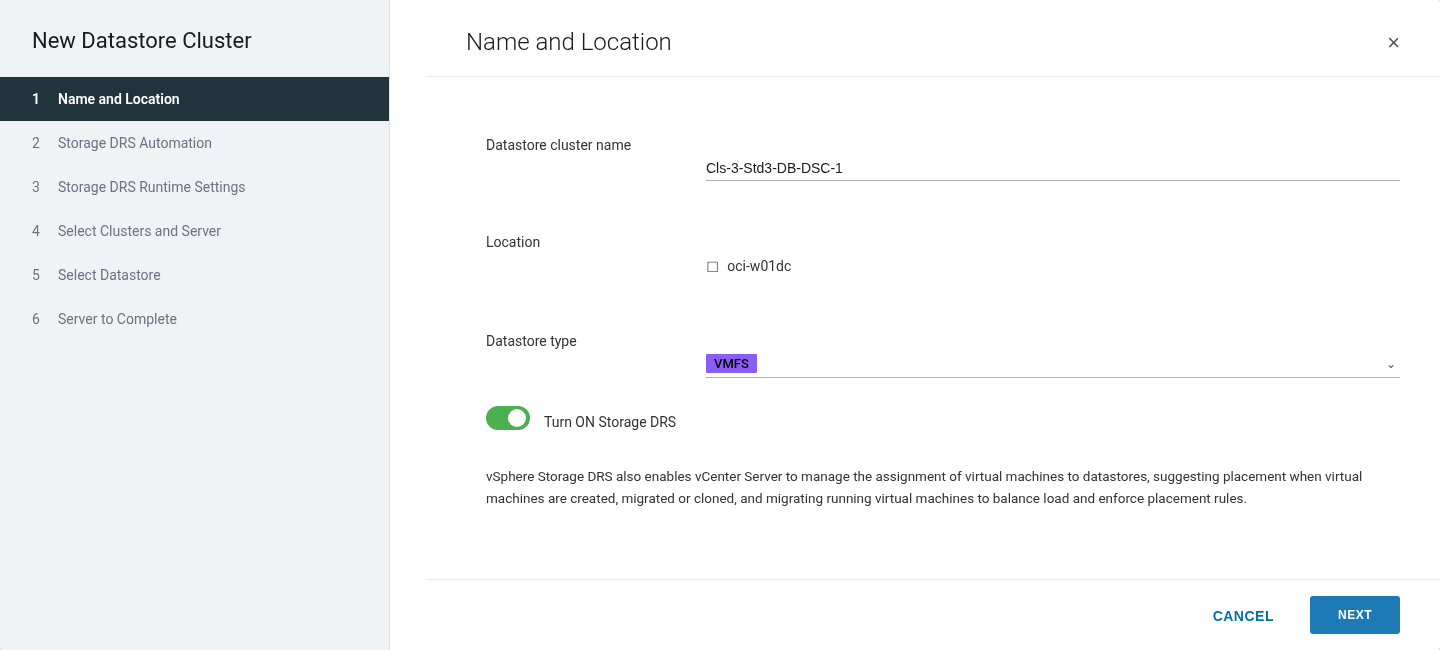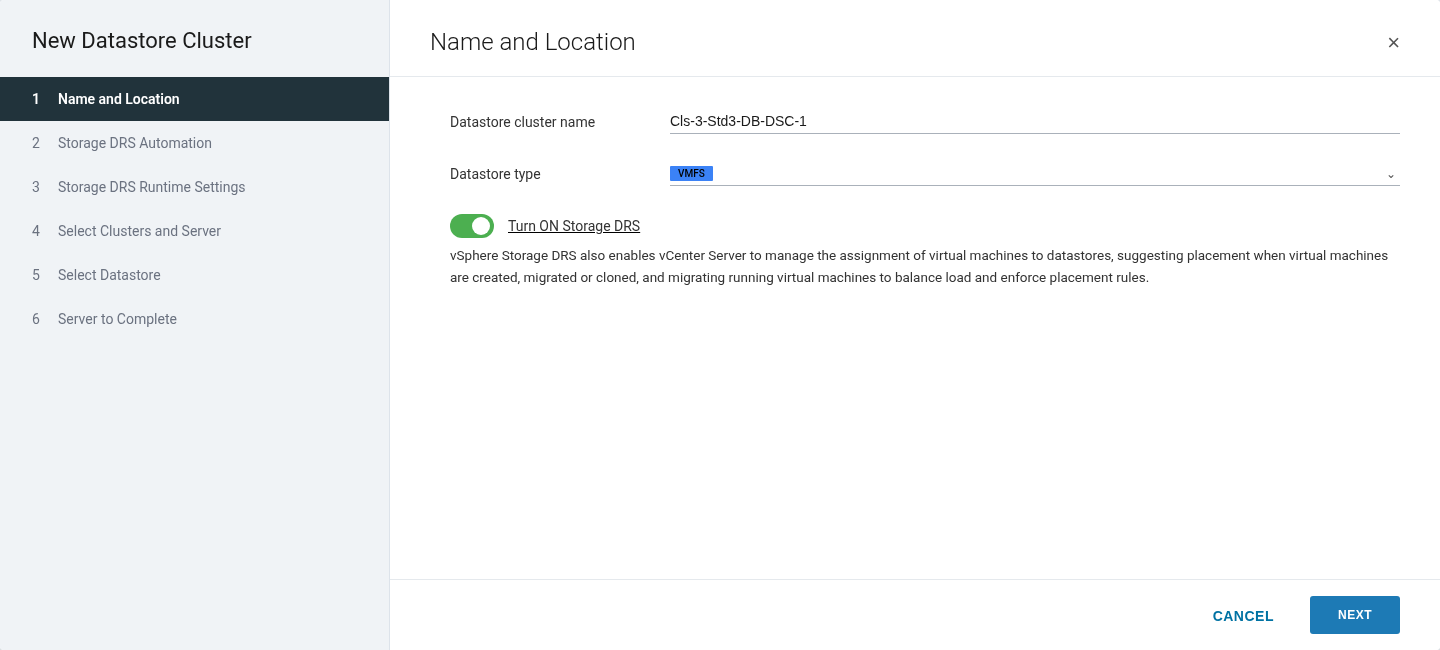--- a/index.html
+++ b/index.html
@@ -13,20 +13,21 @@
       font-size: 14px;
     }
     .dialog {
       display: flex;
       width: 1440px;
       height: 650px;
       background: #fff;
       box-shadow: 0 4px 24px rgba(0,0,0,0.18);
       border-radius: 4px;
       overflow: hidden;
+      gap: 36px;
     }
     
     .sidebar {
       width: 390px;
       background: #f0f3f6;
       padding: 0;
       flex-shrink: 0;
       border-right: 1px solid #dde3ea;
     }
     .sidebar-title {
@@ -104,20 +105,21 @@
       margin-bottom: 28px;
     }
     .form-label {
       width: 220px;
       color: #333;
       font-size: 14px;
       flex-shrink: 0;
     }
     .form-value {
       flex: 1;
+      margin-top: 47px;
     }
     .text-input {
       width: 100%;
       border: none;
       border-bottom: 1px solid #aab1ba;
       padding: 4px 0;
       font-size: 14px;
       color: #1a1a1a;
       outline: none;
       background: transparent;
@@ -133,43 +135,42 @@
       color: #666;
       font-size: 16px;
     }
     
     .dropdown-wrapper {
       position: relative;
       width: 100%;
       border-bottom: 1px solid #aab1ba;
     }
     .vmfs-highlight {
-      background: #3b82f6;
+      background: #8b5cf6;
       padding: 2px 8px;
-      font-size: 10px;
+      font-size: 13px;
       font-weight: 500;
       margin-right: 4px;
       border-radius: 1px;
     }
     .dropdown-arrow {
       position: absolute;
       right: 4px;
       top: 50%;
       transform: translateY(-50%);
       pointer-events: none;
       color: #555;
       font-size: 12px;
     }
     
     .toggle-row {
       display: flex;
-      align-items: center;
+      align-items: flex-end;
       gap: 14px;
-      margin-bottom: 7px;
-      text-decoration: underline;
+      margin-bottom: 36px;
     }
     .toggle {
       position: relative;
       width: 44px;
       height: 24px;
       flex-shrink: 0;
     }
     .toggle input {
       opacity: 0;
       width: 0;
@@ -290,20 +291,29 @@
 
     <div class="main-body">
 
       <div class="form-row">
         <span class="form-label">Datastore cluster name</span>
         <div class="form-value">
           <input class="text-input" type="text" value="Cls-3-Std3-DB-DSC-1" style="">
         </div>
       </div>
 
+      <div class="form-row">
+        <span class="form-label">Location</span>
+        <div class="form-value">
+          <div class="location-value">
+            <span class="location-icon">◻</span>
+            <span>oci-w01dc</span>
+          </div>
+        </div>
+      </div>
 
       <div class="form-row">
         <span class="form-label">Datastore type</span>
         <div class="form-value">
           <div class="dropdown-wrapper">
             <div class="dropdown-display">
               <span class="vmfs-highlight">VMFS</span>
               <span class="dropdown-arrow">⌄</span>
             </div>
           </div>

